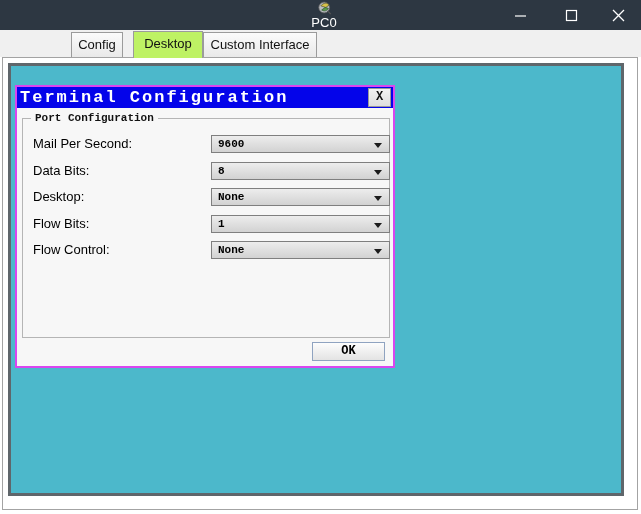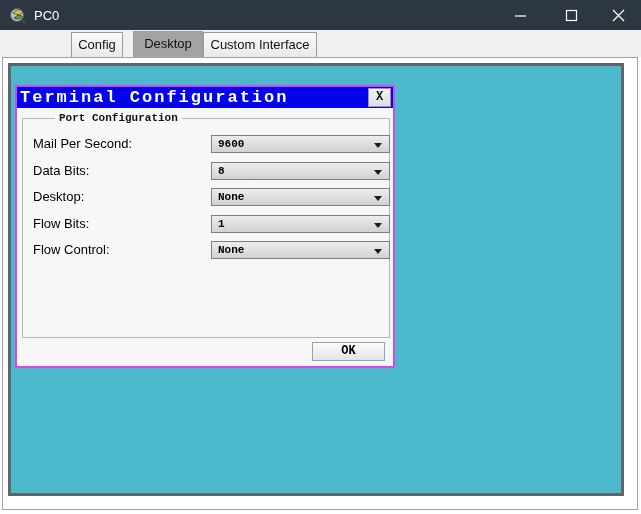--- a/index.html
+++ b/index.html
@@ -2,34 +2,34 @@
 <html><head>
 <meta charset="utf-8">
 <style>
   * { margin:0; padding:0; box-sizing:border-box; }
   html,body { width:641px; height:514px; overflow:hidden; background:#fff;
               font-family:"Liberation Sans", sans-serif; }
   #win { position:relative; width:641px; height:514px; background:#fff; }
 
   
   .titlebar { position:absolute; left:0; top:0; width:641px; height:30px;
-              background:#2d3742; display:flex; align-items:center; }
+              background:#2d3742; display:flex; align-items:center;flex-direction:column; }
   .titlebar .appicon { margin-left:9px; width:18px; height:18px; }
   .titlebar .wtitle { color:#fff; font-size:13px; margin-left:7px; }
   .winctl { position:absolute; top:0; width:38px; height:30px; display:flex;
             align-items:center; justify-content:center; cursor:default; }
   .winctl svg { display:block; }
 
   
   .tabbar { position:absolute; left:0; top:30px; width:641px; height:27px;
             background:#f0f0f0; }
   .tab { position:absolute; top:2px; height:25px; line-height:24px; text-align:center;
          font-size:13px; color:#111; background:linear-gradient(#fbfbfb,#e9e9e9);
          border:1px solid #9b9b9b; border-bottom:none; z-index:2; cursor:default; }
-  .tab.active { top:1px; height:27px; background:#a3a3a3; z-index:4; }
+  .tab.active { top:1px; height:27px; background:#bef264; z-index:4; }
 
   
   .pane { position:absolute; left:2px; top:57px; width:636px; height:453px;
           background:#fff; border:1px solid #a3a3a3; z-index:1; }
 
   
   .desktop { position:absolute; left:8px; top:63px; width:616px; height:433px;
              background:#4cb8cb; border:3px solid #5f666b; z-index:2; }
 
   .ibox { position:absolute; width:99px; height:100px; border:2px solid #efe9d4;
@@ -50,21 +50,21 @@
                  font-family:"Liberation Mono", monospace; font-weight:bold;
                  font-size:17px; letter-spacing:2px; white-space:nowrap; }
   .dclose { position:absolute; right:2px; top:1px; width:23px; height:19px;
             background:linear-gradient(#f2f2f2,#dedede); border:1px solid #999;
             font-family:"Liberation Mono", monospace; font-size:12px; font-weight:bold;
             text-align:center; line-height:17px; color:#111; cursor:pointer; }
   .groupbox { position:absolute; left:5px; top:31px; width:368px; height:220px;
               border:1px solid #b5b5b5; }
   .grouplabel { position:absolute; left:8px; top:-7px; background:#f7f7f7;
                 padding:0 4px; font-family:"Liberation Mono", monospace;
-                font-weight:bold; font-size:11px; color:#111;margin-left:24px; }
+                font-weight:bold; font-size:11px; color:#111; }
   .frow-label { position:absolute; left:16px; width:170px; font-size:13px;
                 color:#000; line-height:18px; }
   .combo { position:absolute; left:194px; width:179px; height:18px;
            background:linear-gradient(#ededed,#d2d2d2); border:1px solid #7f7f7f;
            cursor:pointer;text-align:right; }
   .combo .cval { position:absolute; left:6px; top:0; line-height:17px;
                  font-family:"Liberation Mono", monospace; font-weight:bold;
                  font-size:11px; color:#000; }
   .combo .arrow { position:absolute; right:7px; top:7px; width:0; height:0;
                   border-left:4px solid transparent; border-right:4px solid transparent;

